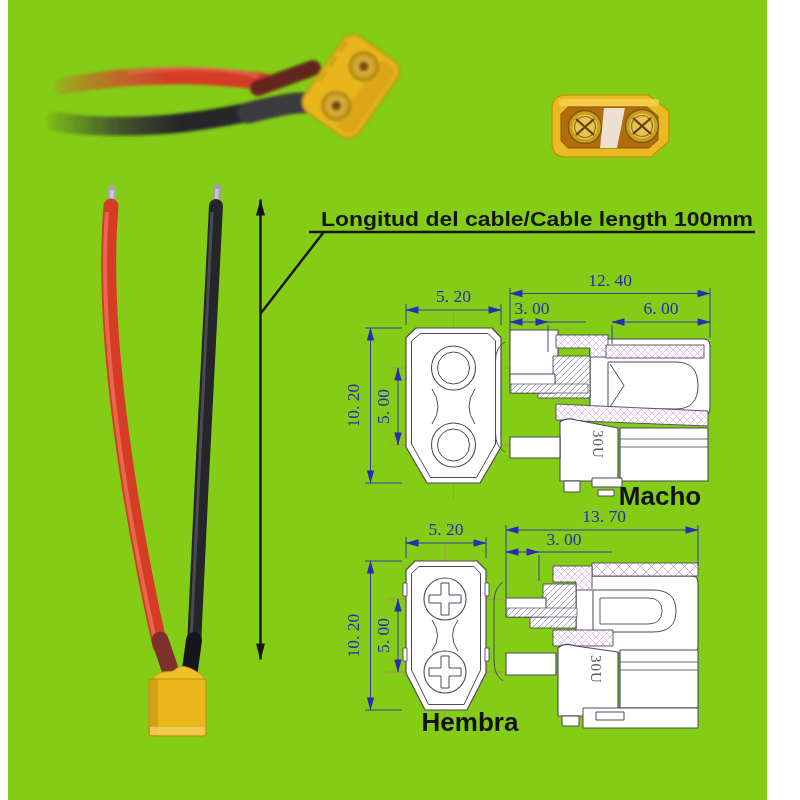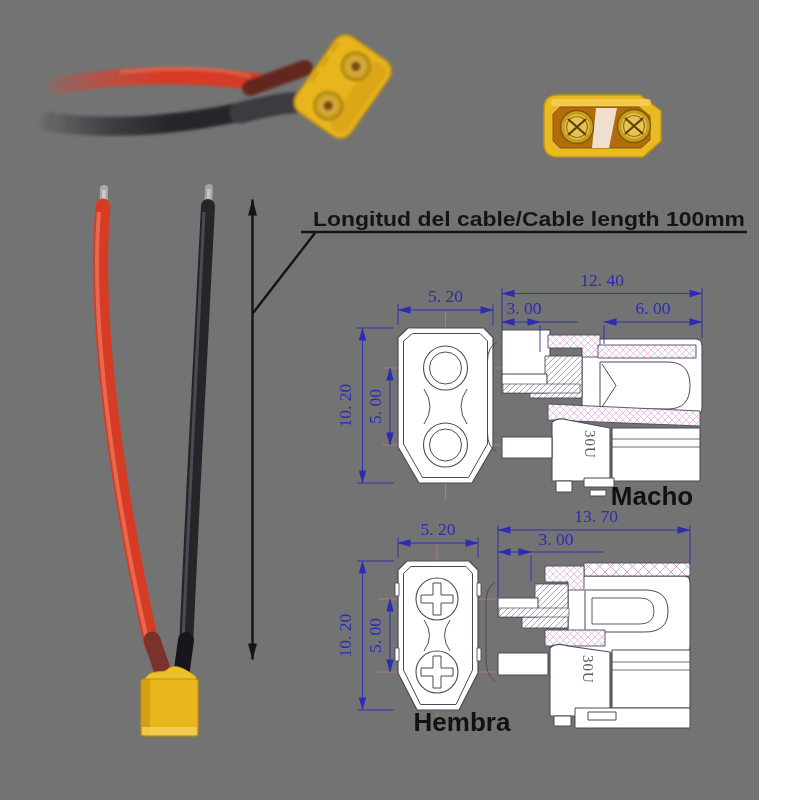--- a/index.html
+++ b/index.html
@@ -1,17 +1,17 @@
 <!DOCTYPE html>
 <html><head>
 <meta charset="utf-8">
 <style>
   html,body{margin:0;padding:0;background:#ffffff;}
-  .canvas{position:relative;width:759px;height:800px;background:#737373;overflow:hidden;
-          font-family:"Liberation Sans",sans-serif;}
+  .canvas{position:relative;width:759px;height:800px;background:#84cc16;overflow:hidden;
+          font-family:"Liberation Sans",sans-serif;margin-left:8px;}
   svg text{user-select:none;}
   .dim-txt{font-family:"Liberation Serif",serif;font-size:17.5px;fill:#2b2bb5;}
   .part-label{font-family:"Liberation Sans",sans-serif;font-size:26px;font-weight:bold;fill:#111111;}
   .marking{font-family:"Liberation Serif",serif;font-size:15px;fill:#5a5a66;letter-spacing:1px;}
   .title-txt{font-family:"Liberation Sans",sans-serif;font-size:21px;font-weight:bold;fill:#141414;}
 </style>
 </head>
 <body>
 
 <div class="canvas">

